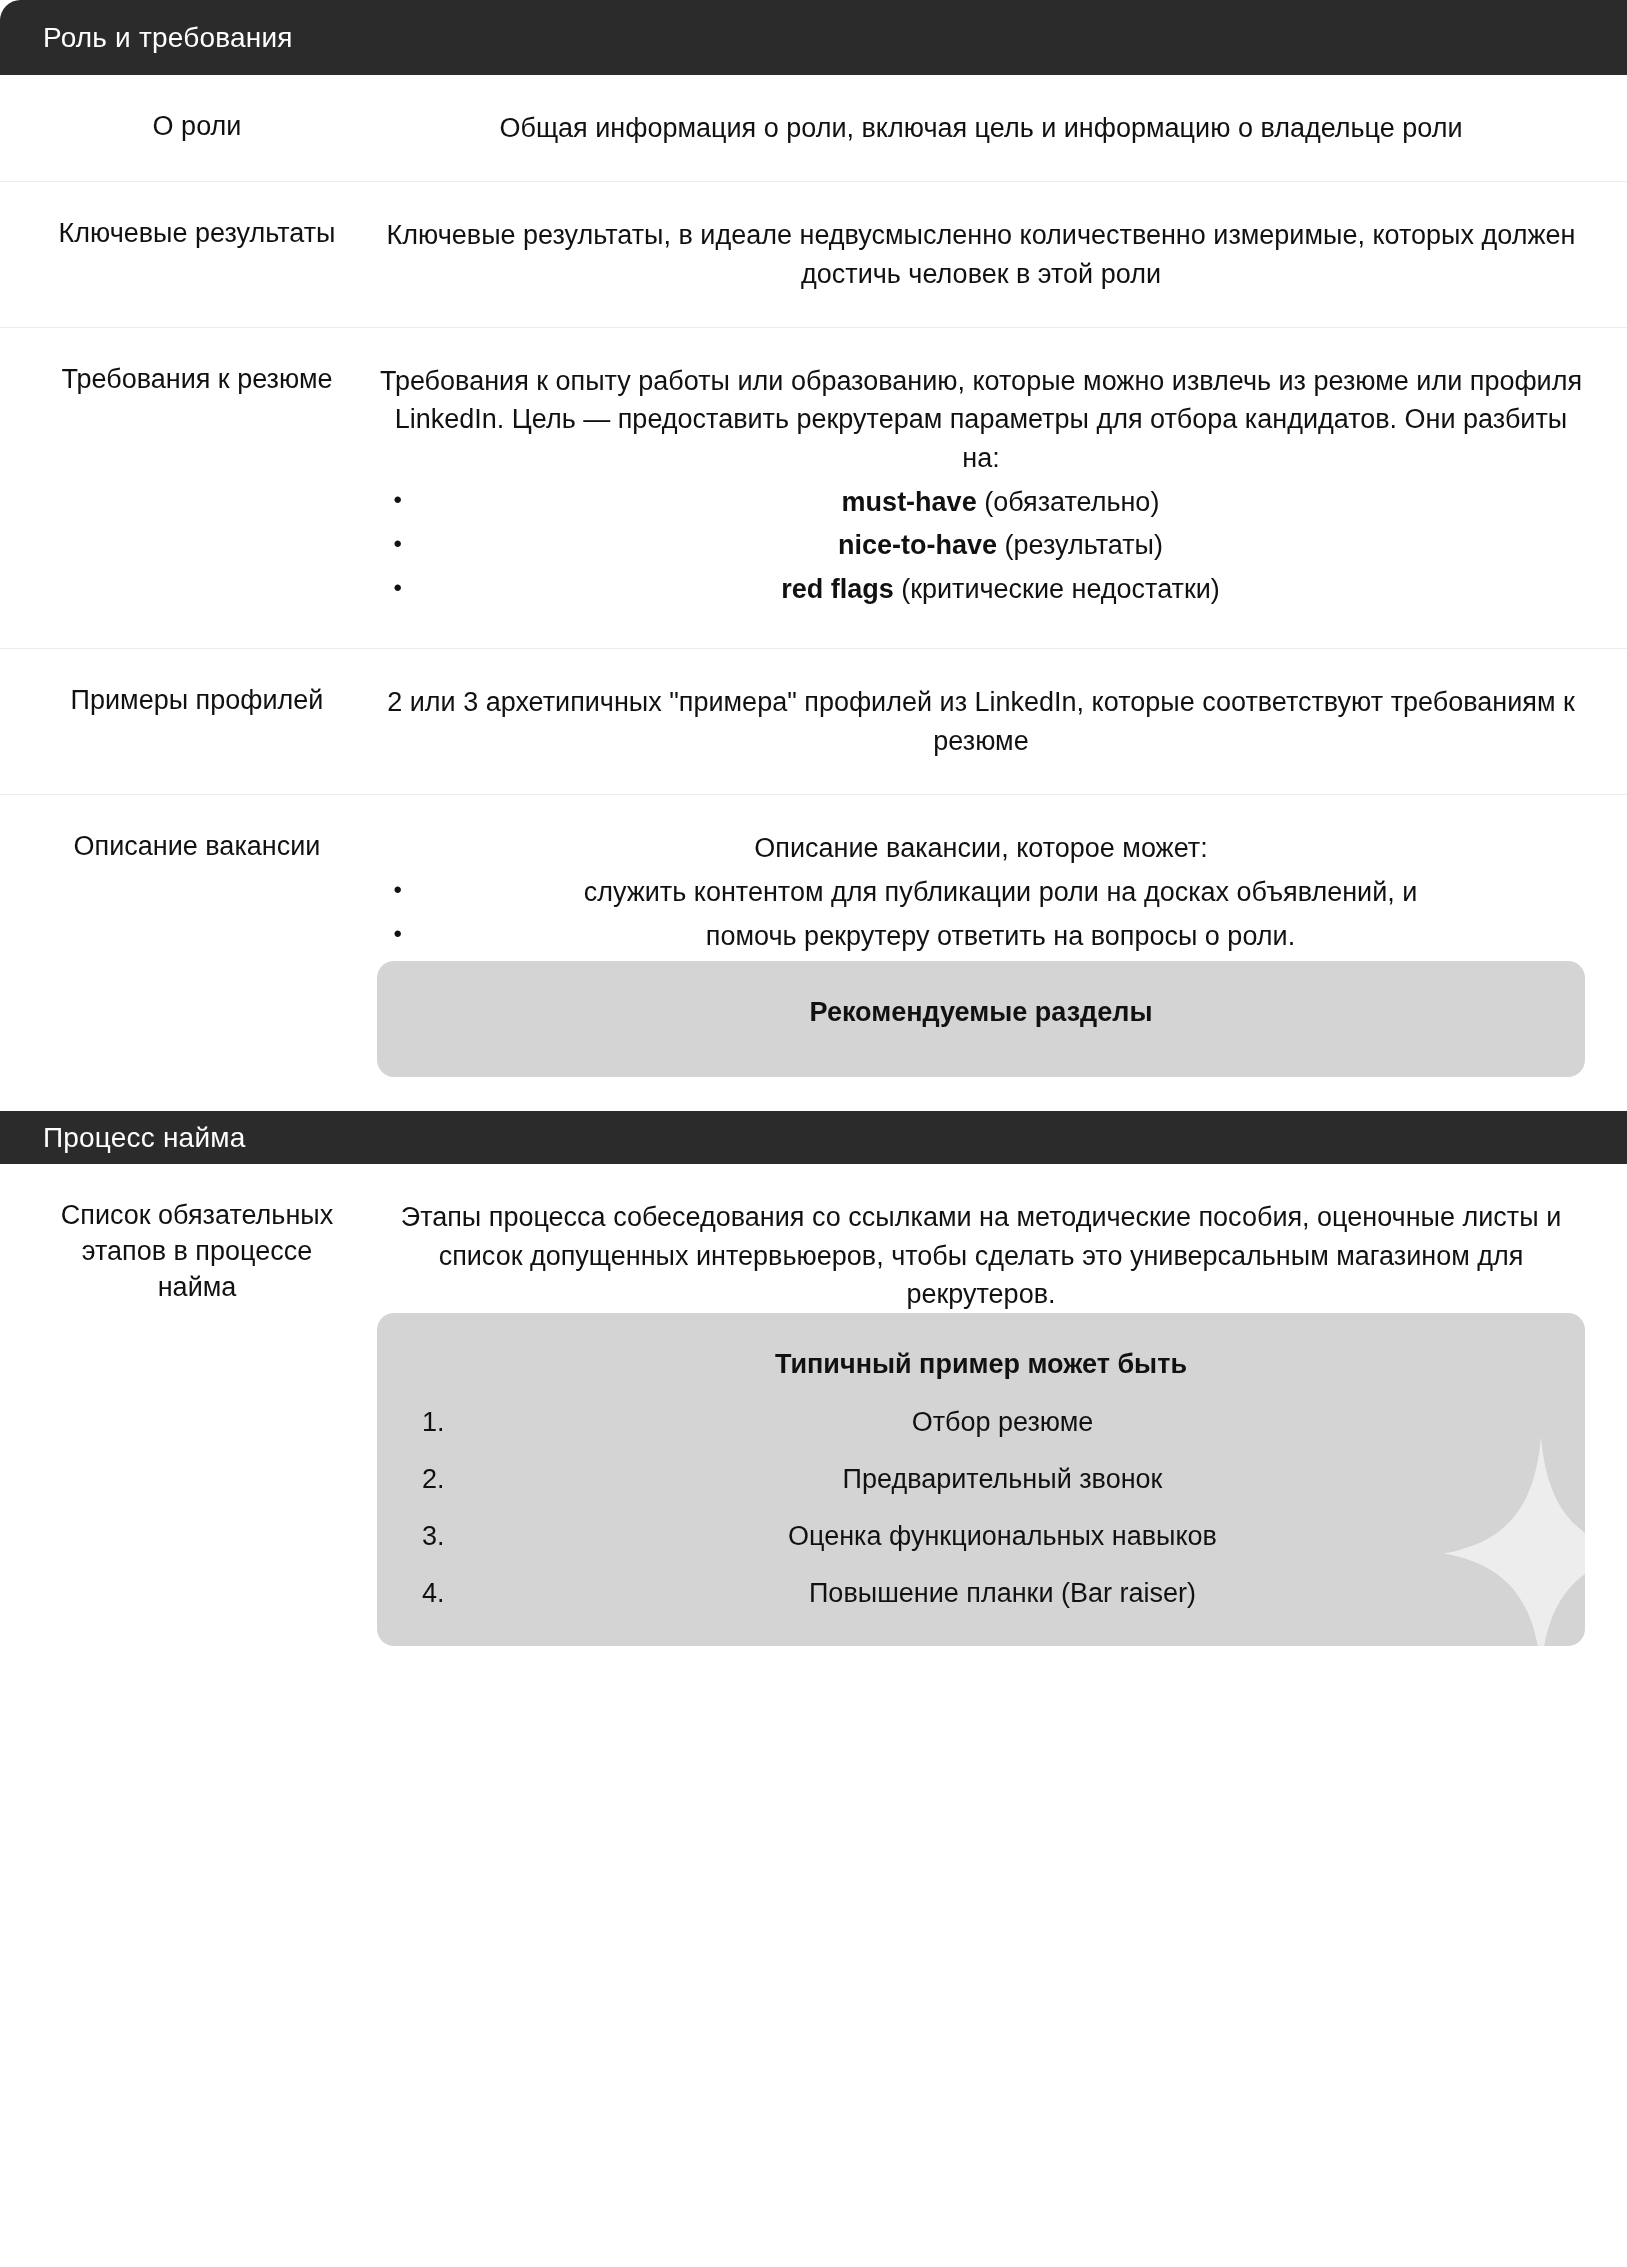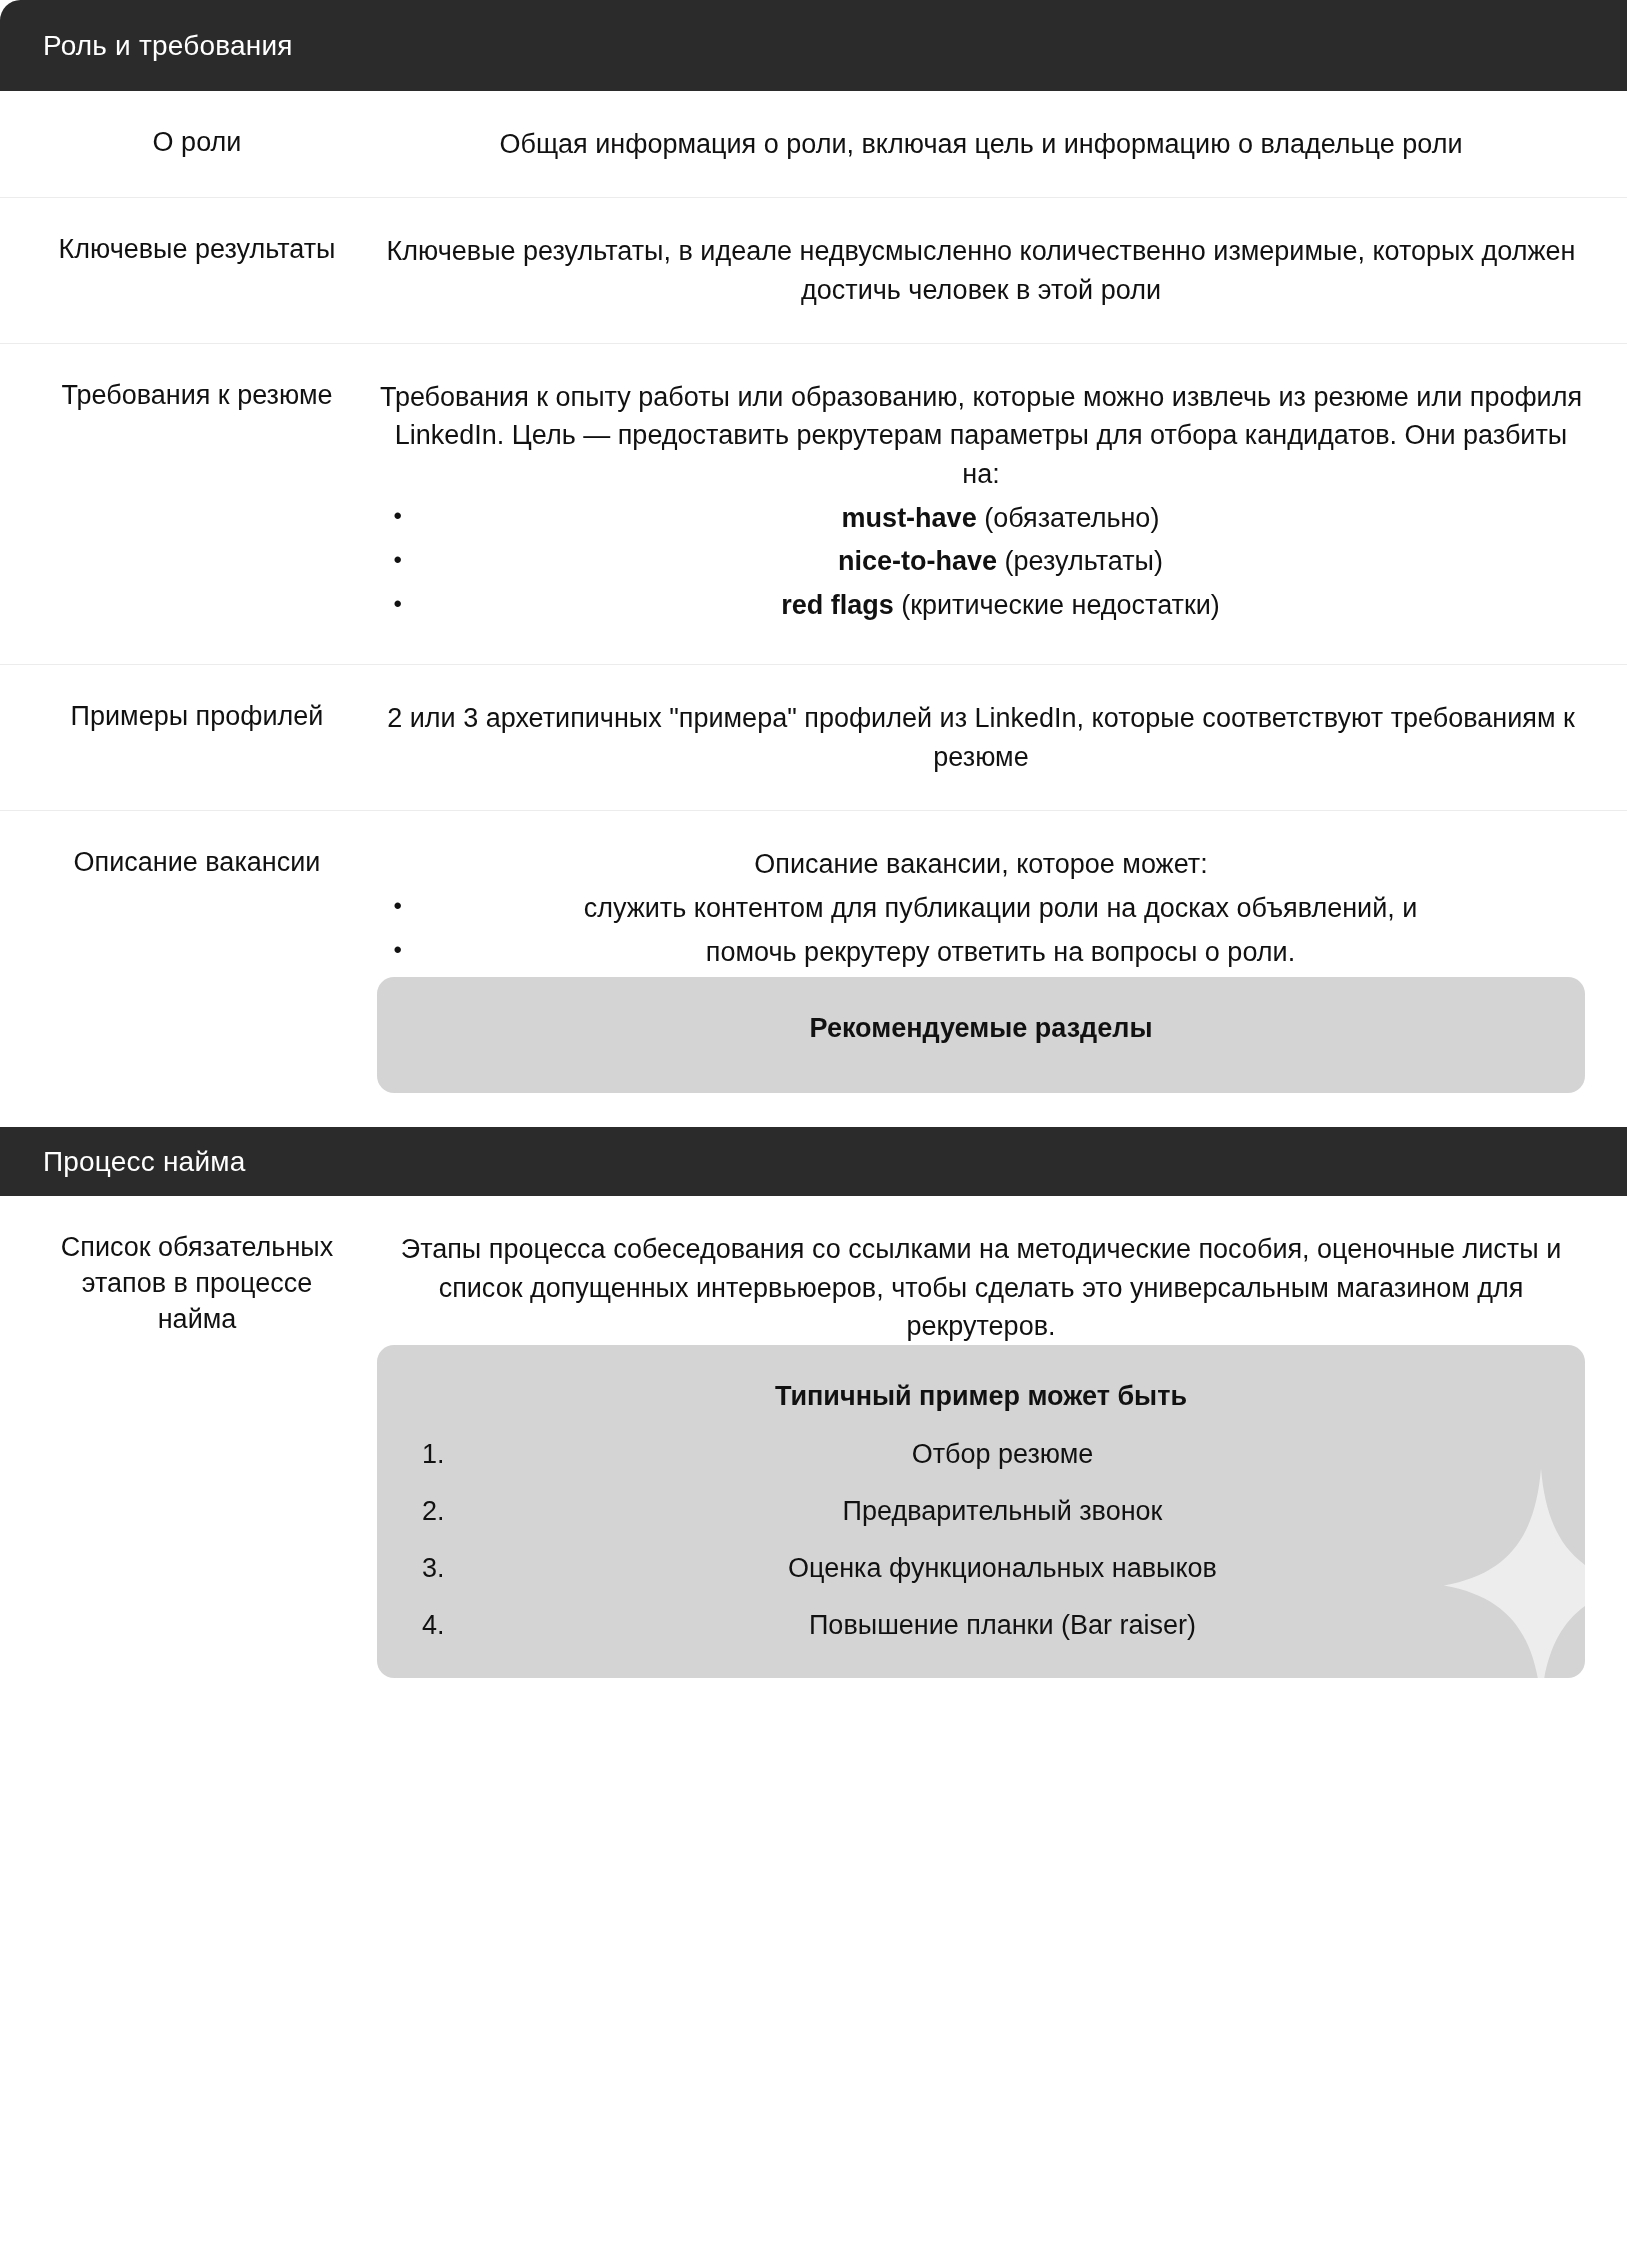--- a/index.html
+++ b/index.html
@@ -18,30 +18,30 @@
     width: 1628px;
     background: #ffffff;
     position: relative;
     overflow: hidden;
   }
 
   
   .section-band {
     background: #2b2b2b;
     color: #ffffff;
-    height: 69px;
+    height: 53px;
     display: flex;
     align-items: center;
     padding-left: 43px;
     box-sizing: border-box;
   }
   .section-band.first {
     border-top-left-radius: 20.5px;
     border-top-right-radius: 0px;
-    height: 91px;
+    height: 75px;
   }
   .section-band-title {
     font-size: 28px;
     font-weight: 400;
     letter-spacing: 0.2px;
     line-height: 1;
   }
 
   
   .row {

